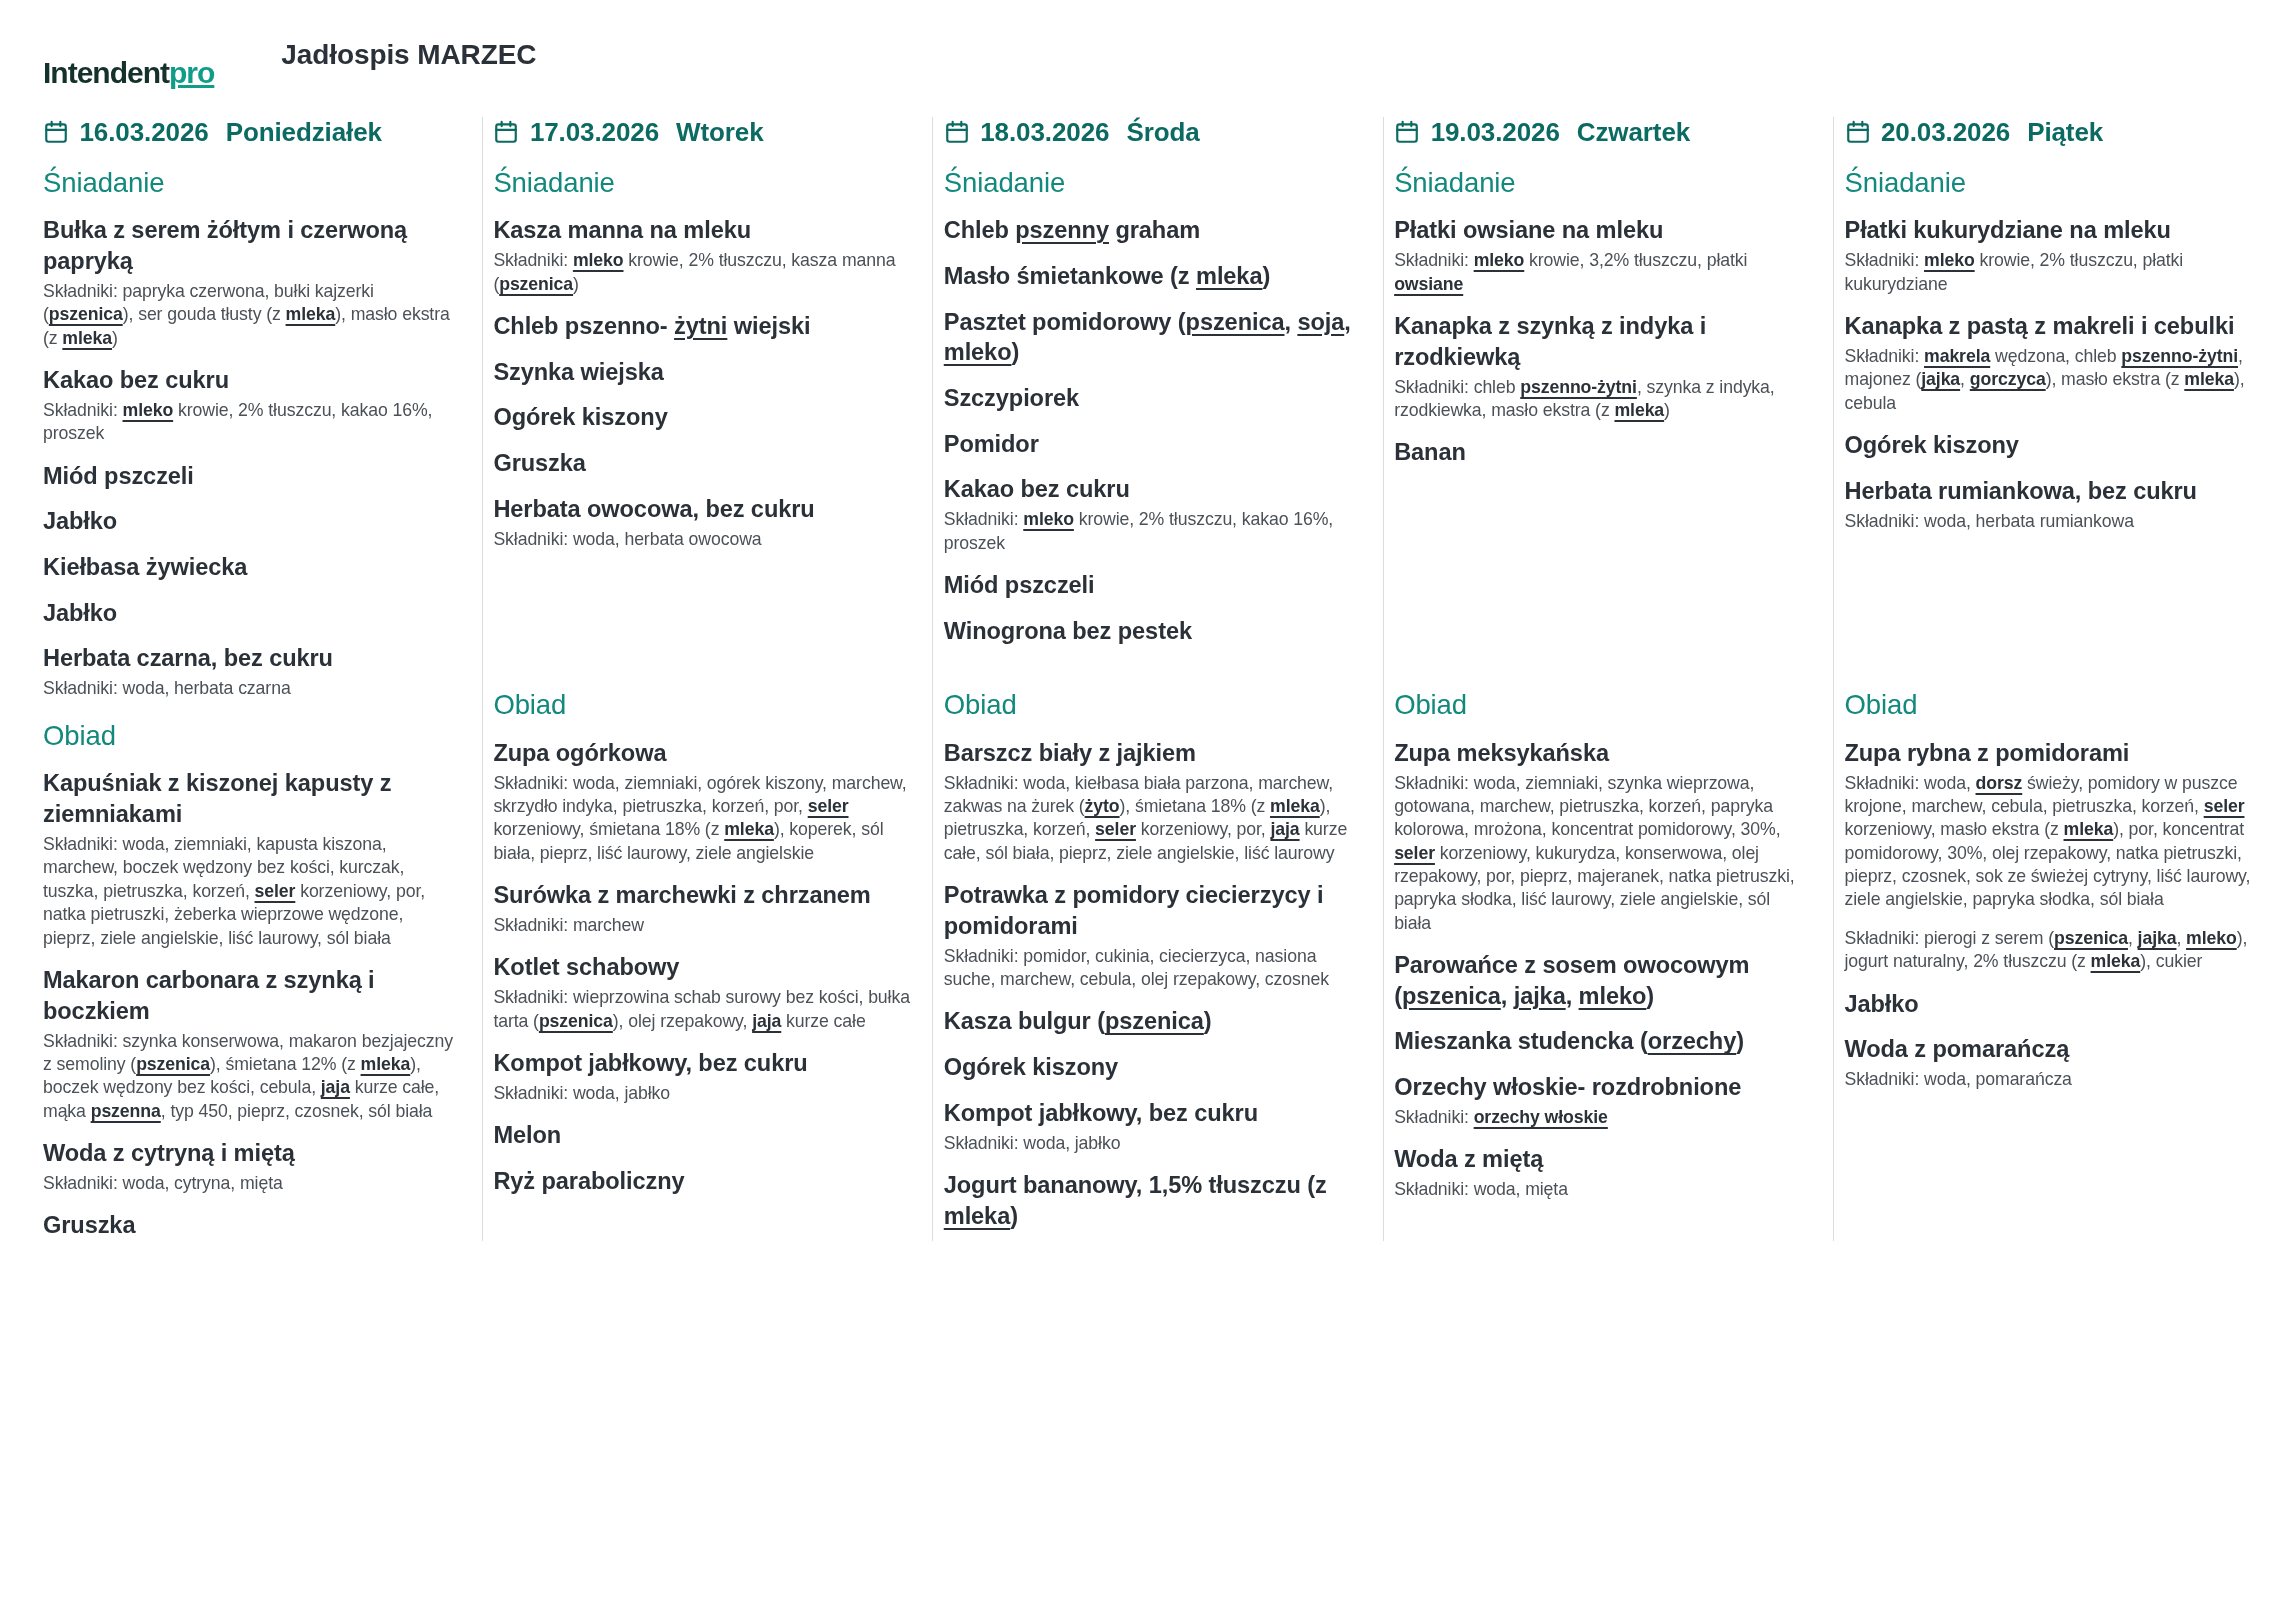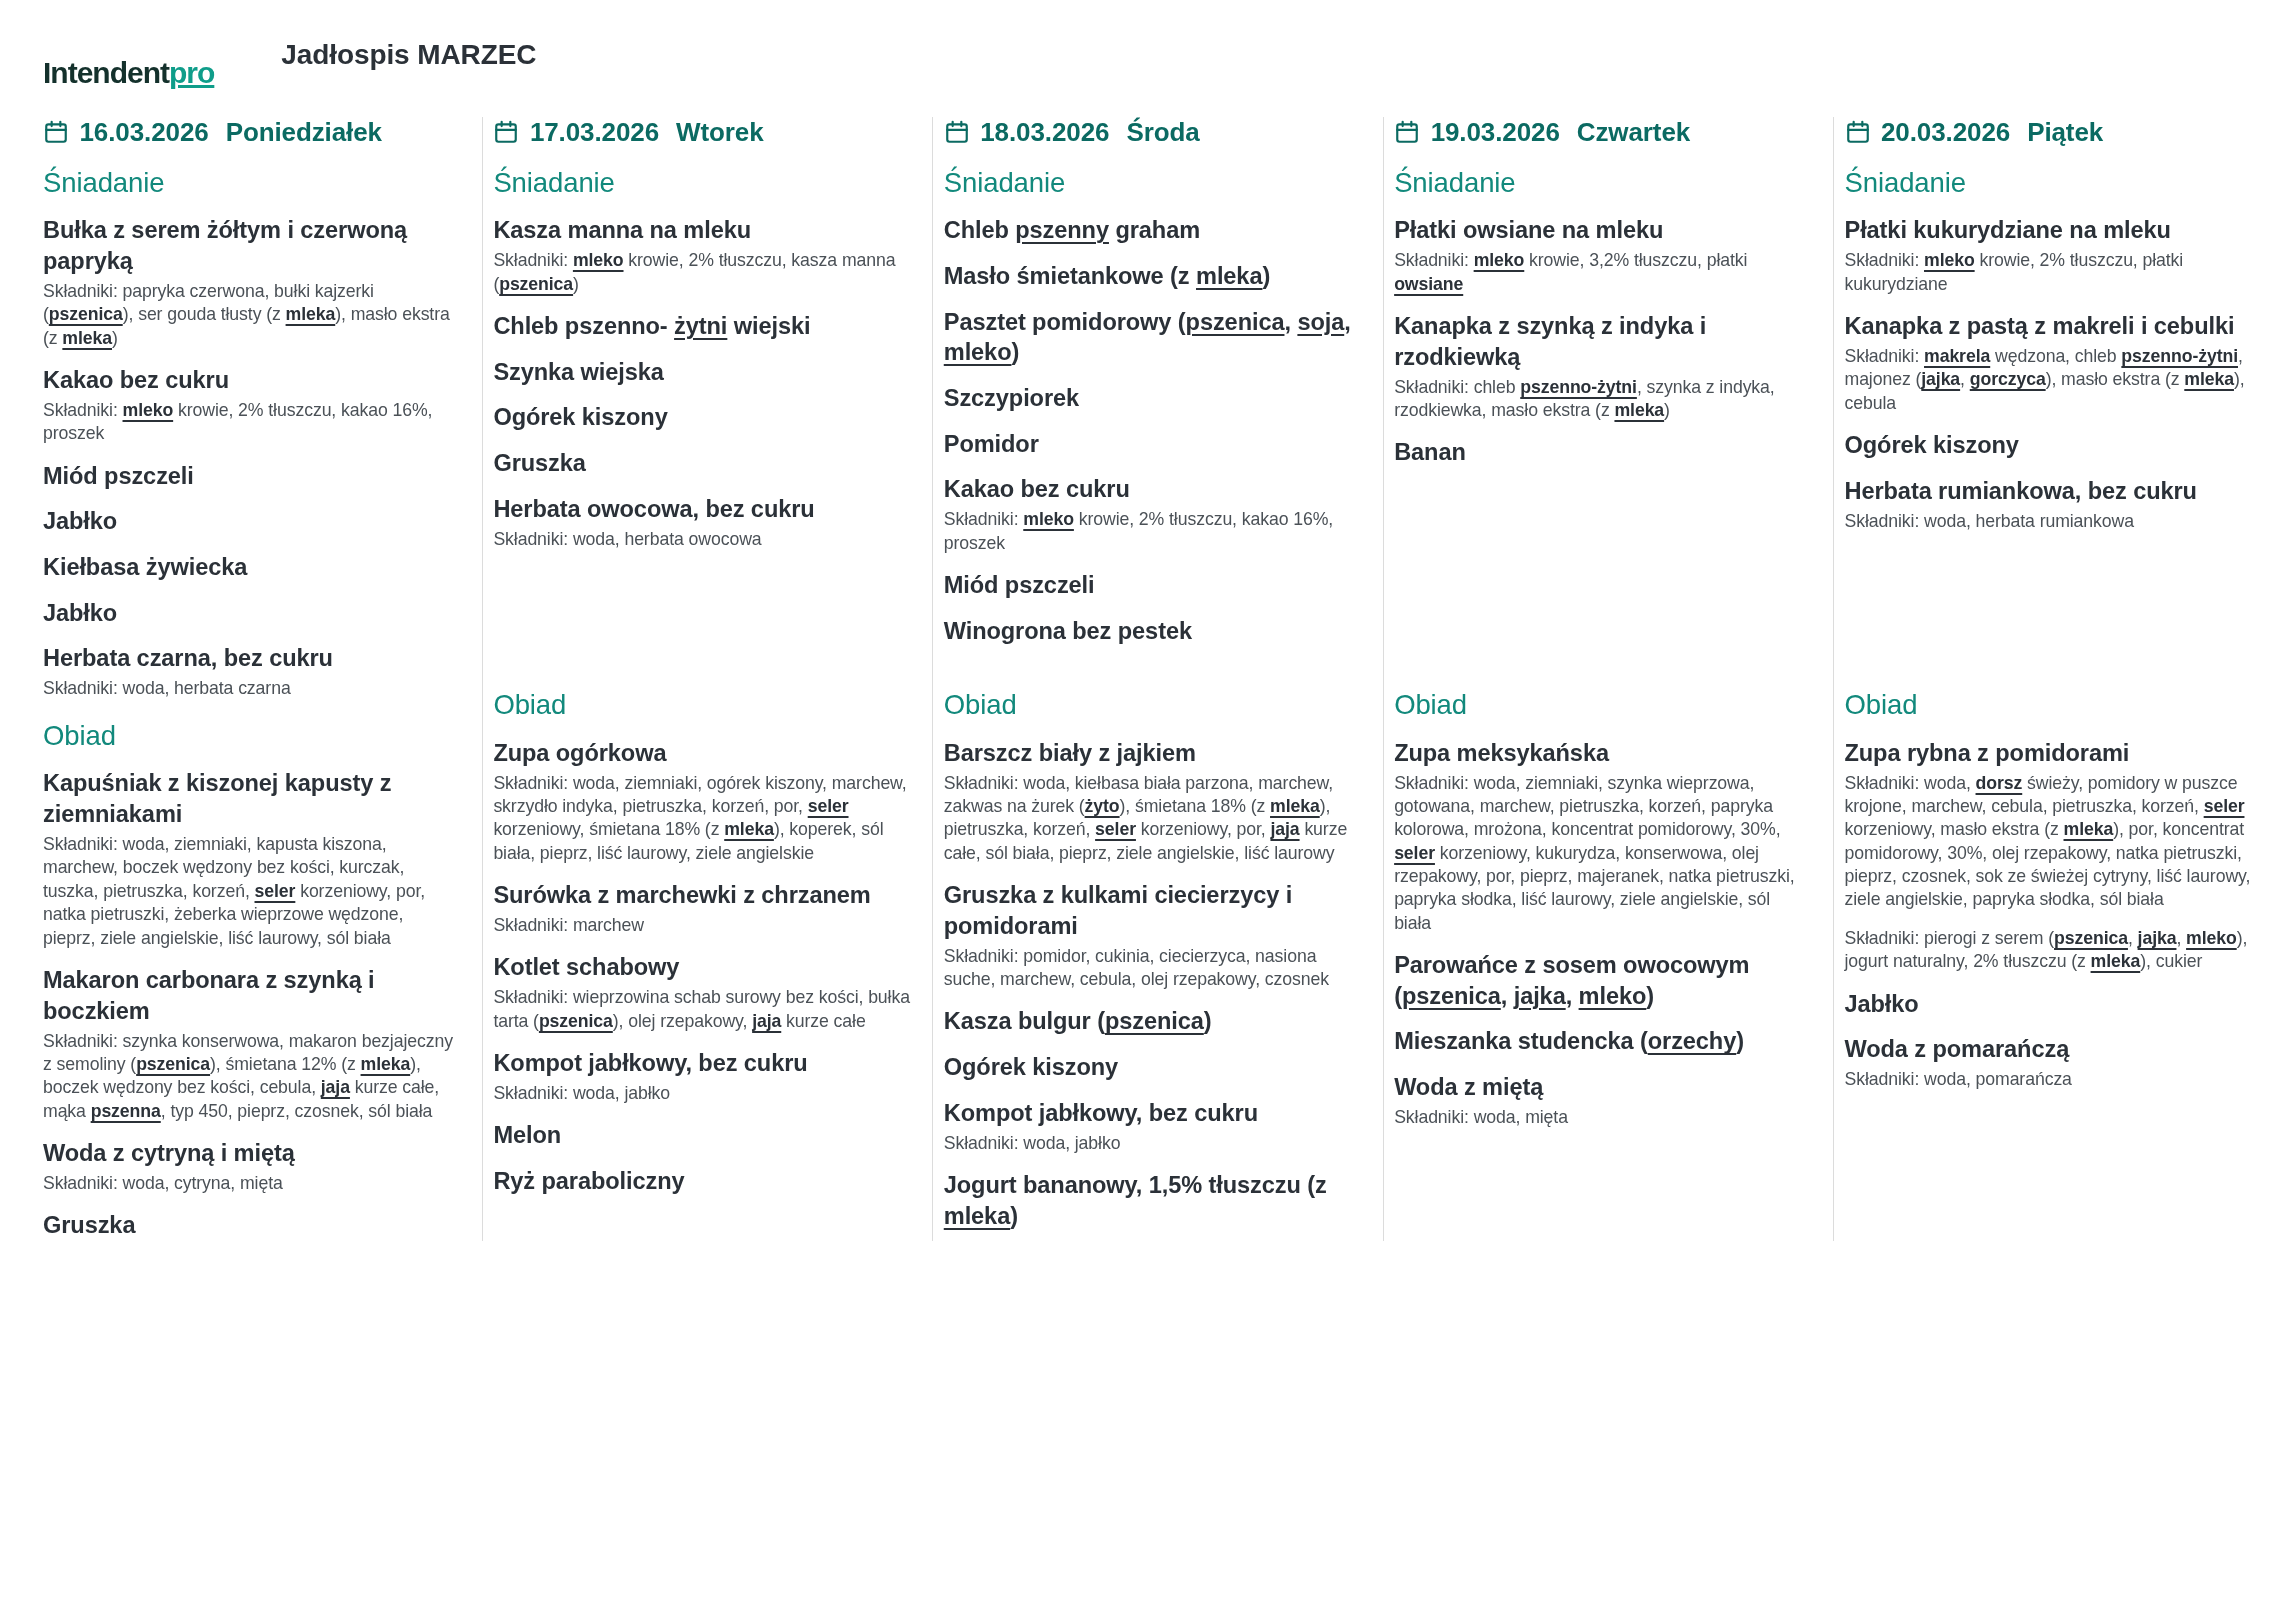--- a/index.html
+++ b/index.html
@@ -237,21 +237,21 @@
           <div class="dish-title"><span>Winogrona bez pestek</span></div>
         </div>
       </section>
       <section class="meal lunch">
         <h3 class="meal-title">Obiad</h3>
         <div class="dish">
           <div class="dish-title"><span>Barszcz biały z jajkiem</span></div>
           <div class="dish-ingredients"><span>Składniki: woda, kiełbasa biała parzona, marchew, zakwas na żurek (</span><span class="allergen">żyto</span><span>), śmietana 18% (z </span><span class="allergen">mleka</span><span>), pietruszka, korzeń, </span><span class="allergen">seler</span><span> korzeniowy, por, </span><span class="allergen">jaja</span><span> kurze całe, sól biała, pieprz, ziele angielskie, liść laurowy</span></div>
         </div>
         <div class="dish">
-          <div class="dish-title"><span>Gruszka z kulkami ciecierzycy i pomidorami</span></div>
+          <div class="dish-title"><span>Potrawka z pomidory ciecierzycy i pomidorami</span></div>
           <div class="dish-ingredients"><span>Składniki: pomidor, cukinia, ciecierzyca, nasiona suche, marchew, cebula, olej rzepakowy, czosnek</span></div>
         </div>
         <div class="dish">
           <div class="dish-title"><span>Kasza bulgur (</span><span class="allergen">pszenica</span><span>)</span></div>
         </div>
         <div class="dish">
           <div class="dish-title"><span>Ogórek kiszony</span></div>
         </div>
         <div class="dish">
           <div class="dish-title"><span>Kompot jabłkowy, bez cukru</span></div>
@@ -294,20 +294,24 @@
           <div class="dish-title"><span>Zupa meksykańska</span></div>
           <div class="dish-ingredients"><span>Składniki: woda, ziemniaki, szynka wieprzowa, gotowana, marchew, pietruszka, korzeń, papryka kolorowa, mrożona, koncentrat pomidorowy, 30%, </span><span class="allergen">seler</span><span> korzeniowy, kukurydza, konserwowa, olej rzepakowy, por, pieprz, majeranek, natka pietruszki, papryka słodka, liść laurowy, ziele angielskie, sól biała</span></div>
         </div>
         <div class="dish">
           <div class="dish-title"><span>Parowańce z sosem owocowym (</span><span class="allergen">pszenica</span><span>, </span><span class="allergen">jajka</span><span>, </span><span class="allergen">mleko</span><span>)</span></div>
         </div>
         <div class="dish">
           <div class="dish-title"><span>Mieszanka studencka (</span><span class="allergen">orzechy</span><span>)</span></div>
         </div>
         <div class="dish">
+          <div class="dish-title"><span>Orzechy włoskie- rozdrobnione</span></div>
+          <div class="dish-ingredients"><span>Składniki: </span><span class="allergen">orzechy włoskie</span></div>
+        </div>
+        <div class="dish">
           <div class="dish-title"><span>Woda z miętą</span></div>
           <div class="dish-ingredients"><span>Składniki: woda, mięta</span></div>
         </div>
       </section>
     </section>
 
   <section class="day">
     <div class="day-header">
       <svg class="calendar-icon" viewBox="0 0 24 24" fill="none" stroke="currentColor" stroke-width="2" stroke-linecap="round">
         <rect x="3" y="5" width="18" height="16" rx="2"></rect>

